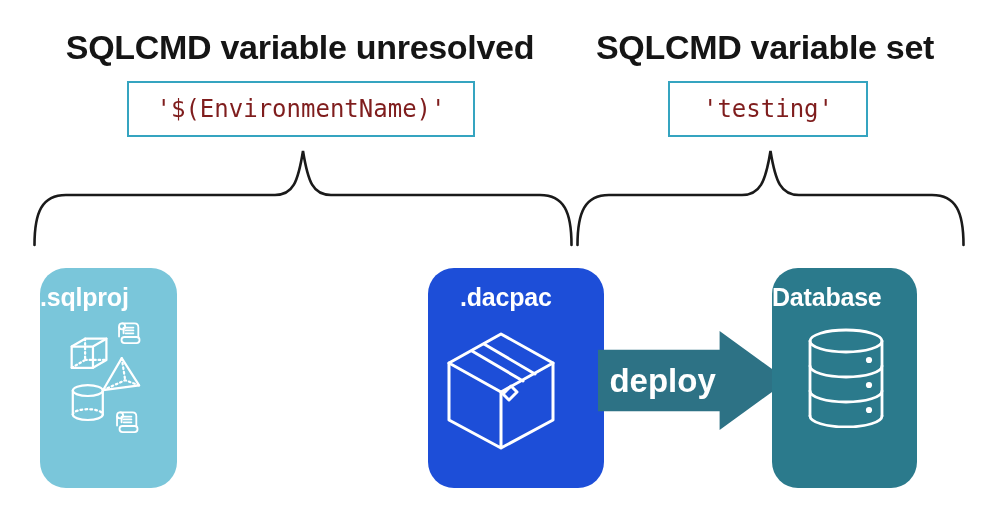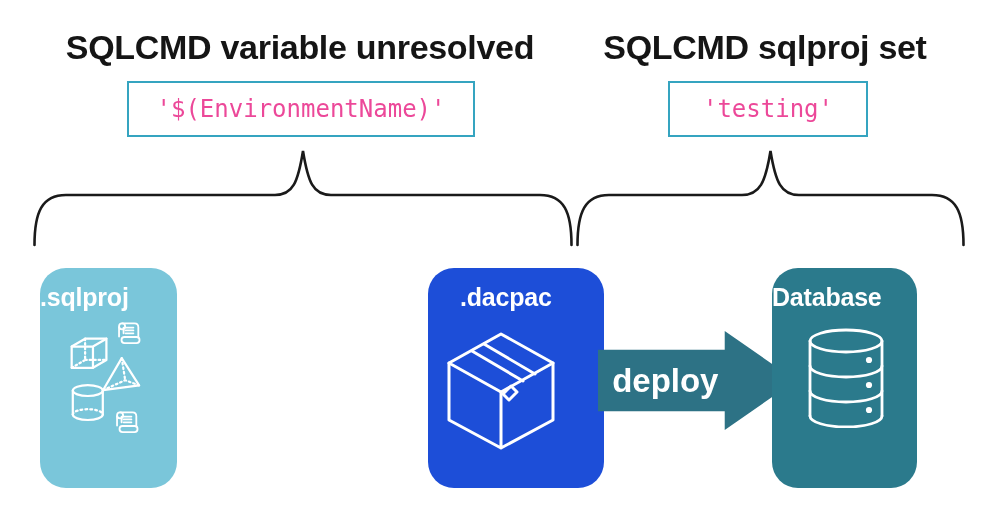--- a/index.html
+++ b/index.html
@@ -13,21 +13,21 @@
   }
   .heading-left{left:60px;top:28px;width:480px;}
   .heading-right{left:565px;top:28px;width:400px;}
   .codebox{
     position:absolute;display:flex;align-items:center;justify-content:center;
     background:#ffffff;border:2px solid #35A4C0;box-sizing:border-box;
   }
   .codebox-left{left:127px;top:81px;width:348px;height:56px;}
   .codebox-right{left:668px;top:81px;width:200px;height:56px;}
   .code{
-    font-family:"DejaVu Sans Mono",monospace;font-size:24px;color:#ec4899;
+    font-family:"DejaVu Sans Mono",monospace;font-size:24px;color:#7f1d1d;
     white-space:pre;
   }
   .brace{position:absolute;}
   .brace-left{left:33px;top:148px;}
   .brace-right{left:576px;top:148px;}
   .node{
     position:absolute;top:268px;height:220px;border-radius:26px;
   }
   .node-sqlproj{left:40px;width:137px;}
   .node-dacpac{left:428px;width:144px;}
@@ -38,35 +38,35 @@
   }
   .node-icon{position:absolute;}
   .icon-sqlproj{left:29px;top:52px;}
   .icon-dacpac{left:17px;top:62px;}
   .icon-database{left:32px;top:60px;}
   .arrow{
     position:absolute;top:331px;width:190px;height:99px;
     clip-path:polygon(0% 19%, 64% 19%, 64% 0%, 100% 50%, 64% 100%, 64% 81%, 0% 81%);
   }
   .arrow-build{left:207px;}
-  .arrow-deploy{left:598px;padding-left:8px;}
+  .arrow-deploy{left:598px;}
   .arrow-label{
     position:absolute;left:0;top:0;width:68%;height:100%;
     display:flex;align-items:center;justify-content:center;
     font-weight:700;font-size:33px;color:#ffffff;
   }
   svg{display:block;}
 </style>
 </head>
 <body>
 
 <div class="canvas">
 
   <div class="heading heading-left">SQLCMD variable unresolved</div>
-  <div class="heading heading-right">SQLCMD sqlproj set</div>
+  <div class="heading heading-right">SQLCMD variable set</div>
 
   <div class="codebox codebox-left" style="border-color: rgb(53, 164, 192);">
     <span class="code">'$(EnvironmentName)'</span>
   </div>
   <div class="codebox codebox-right" style="border-color: rgb(53, 164, 192);">
     <span class="code">'testing'</span>
   </div>
 
   <svg class="brace brace-left" width="540" height="99" viewBox="0 0 540 99">
     <path fill="none" stroke-width="2.6" stroke-linecap="round" d="M1.5,97 C1.5,64 9,47 33,47 L242,47 C260,47 265,34 270,3 C275,34 280,47 298,47 L507,47 C531,47 538.5,64 538.5,97" stroke="#1A1A1A"></path>

